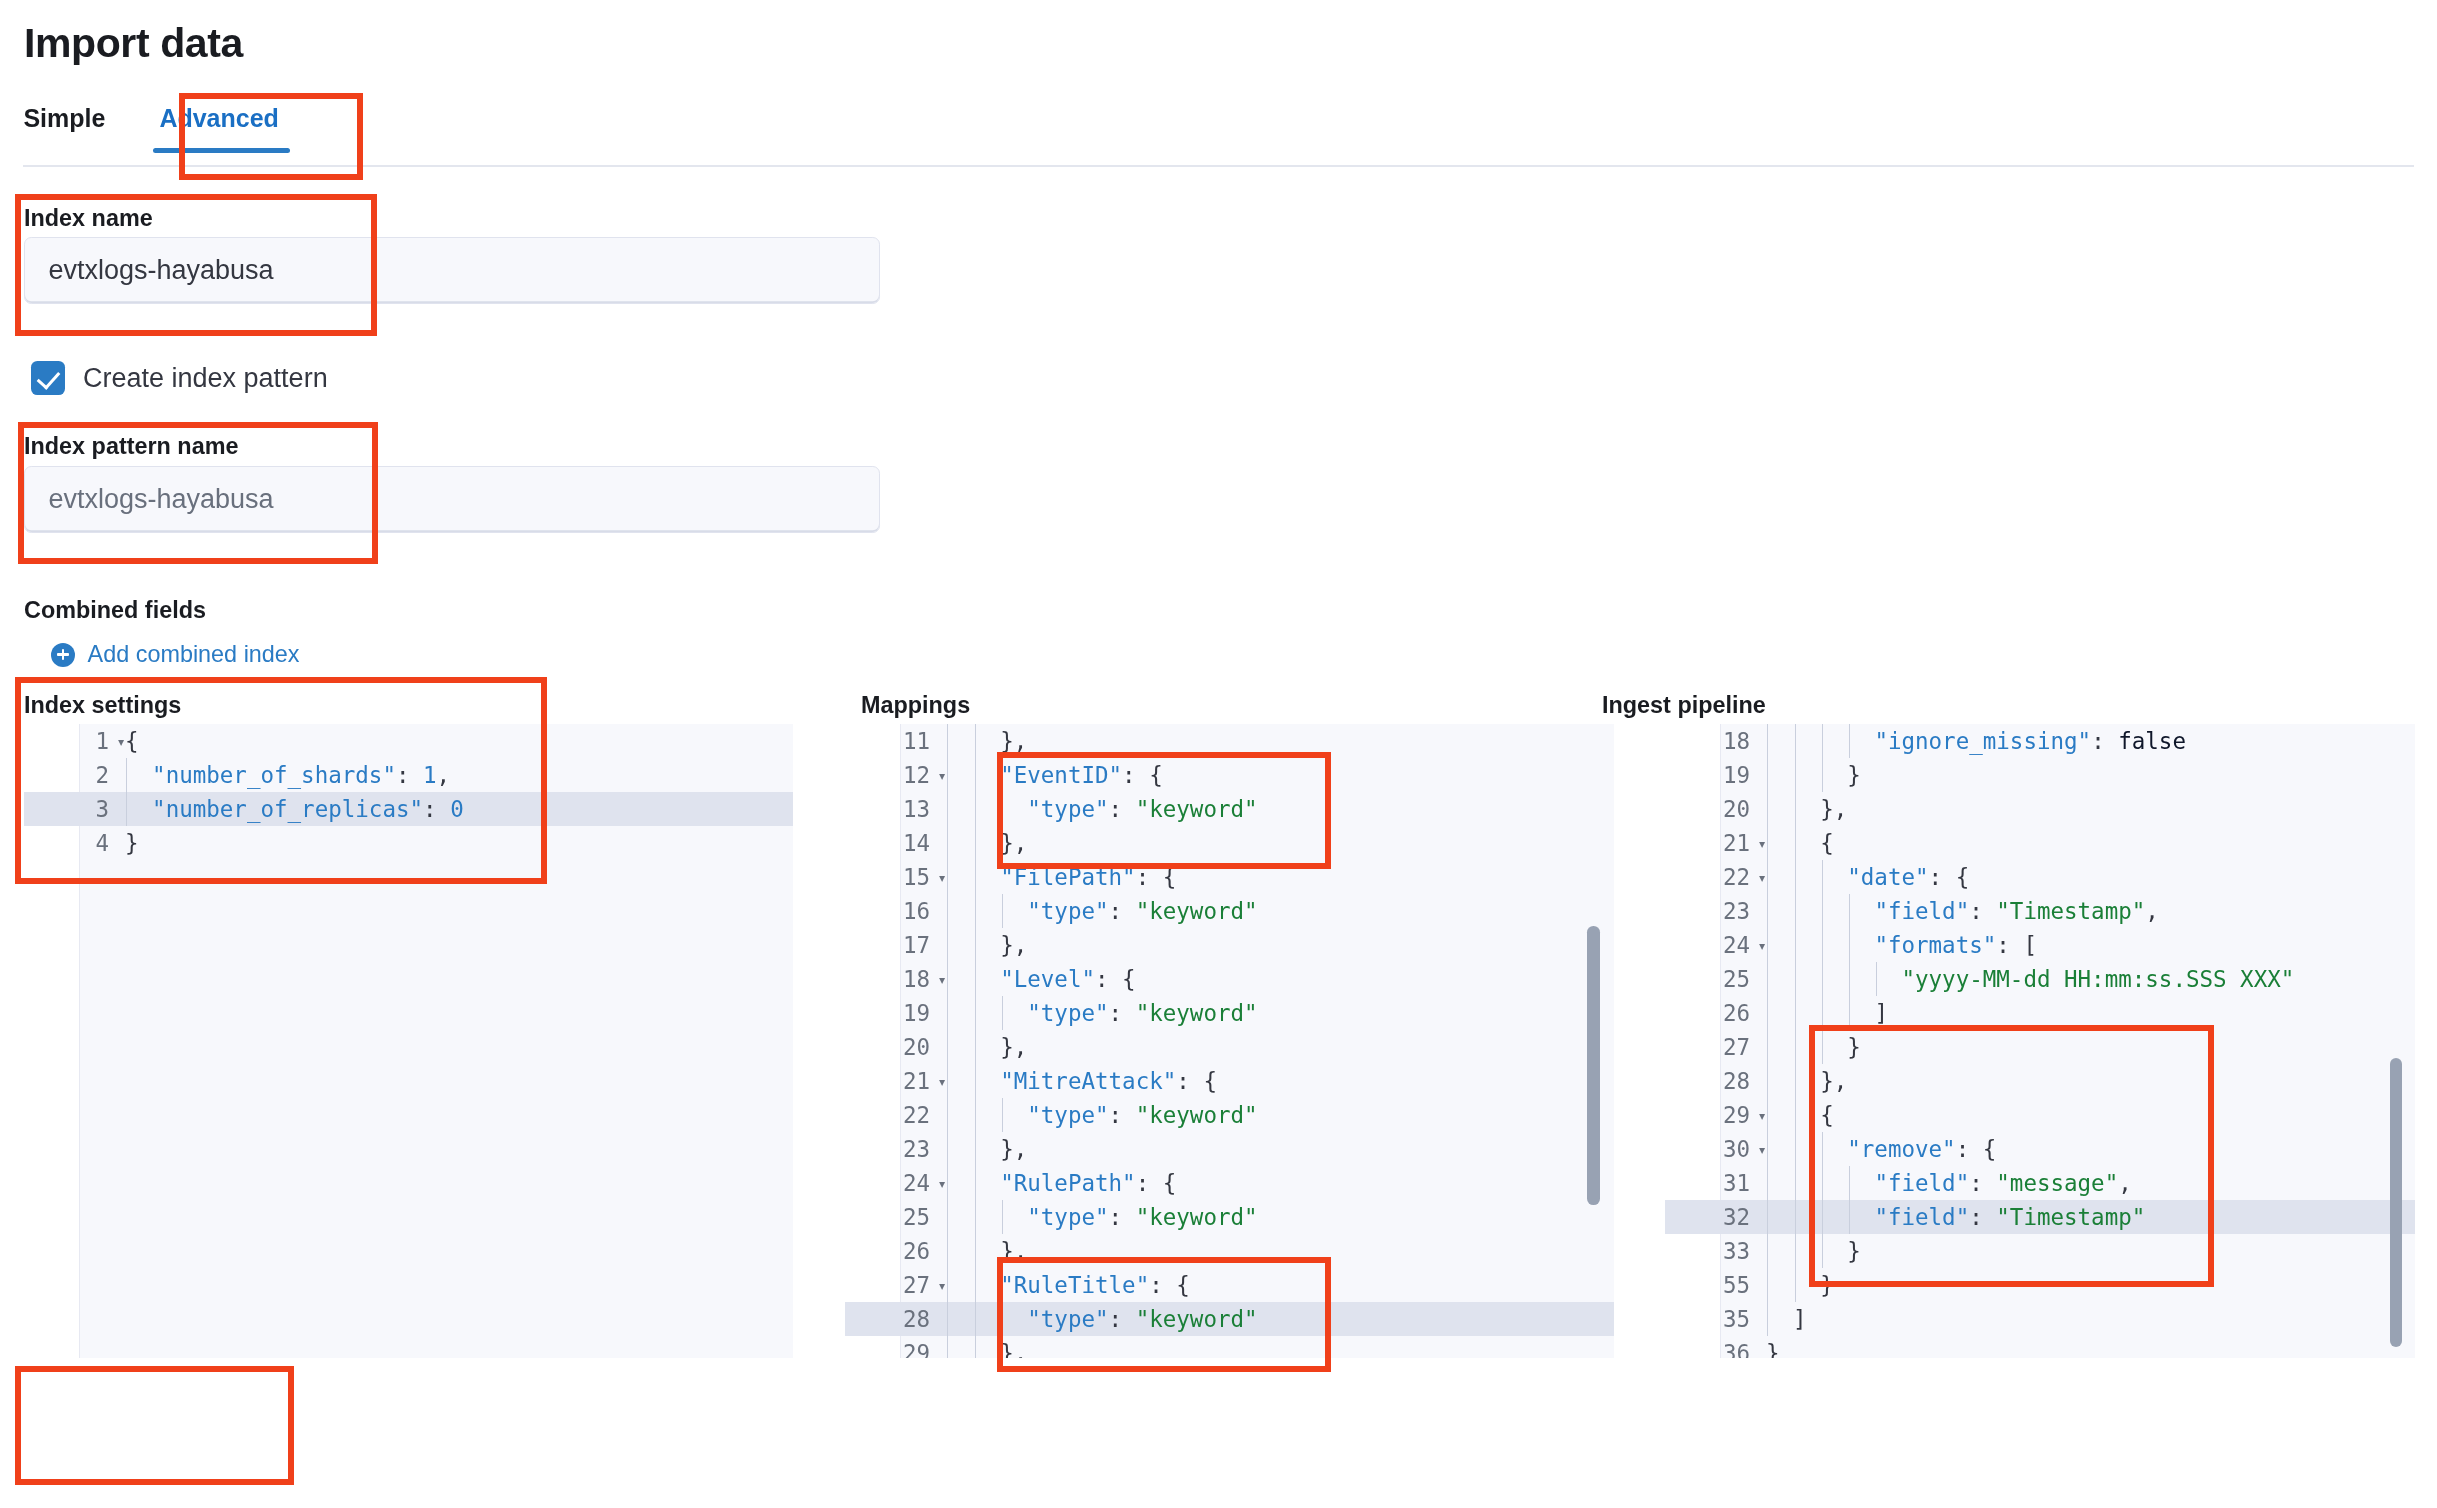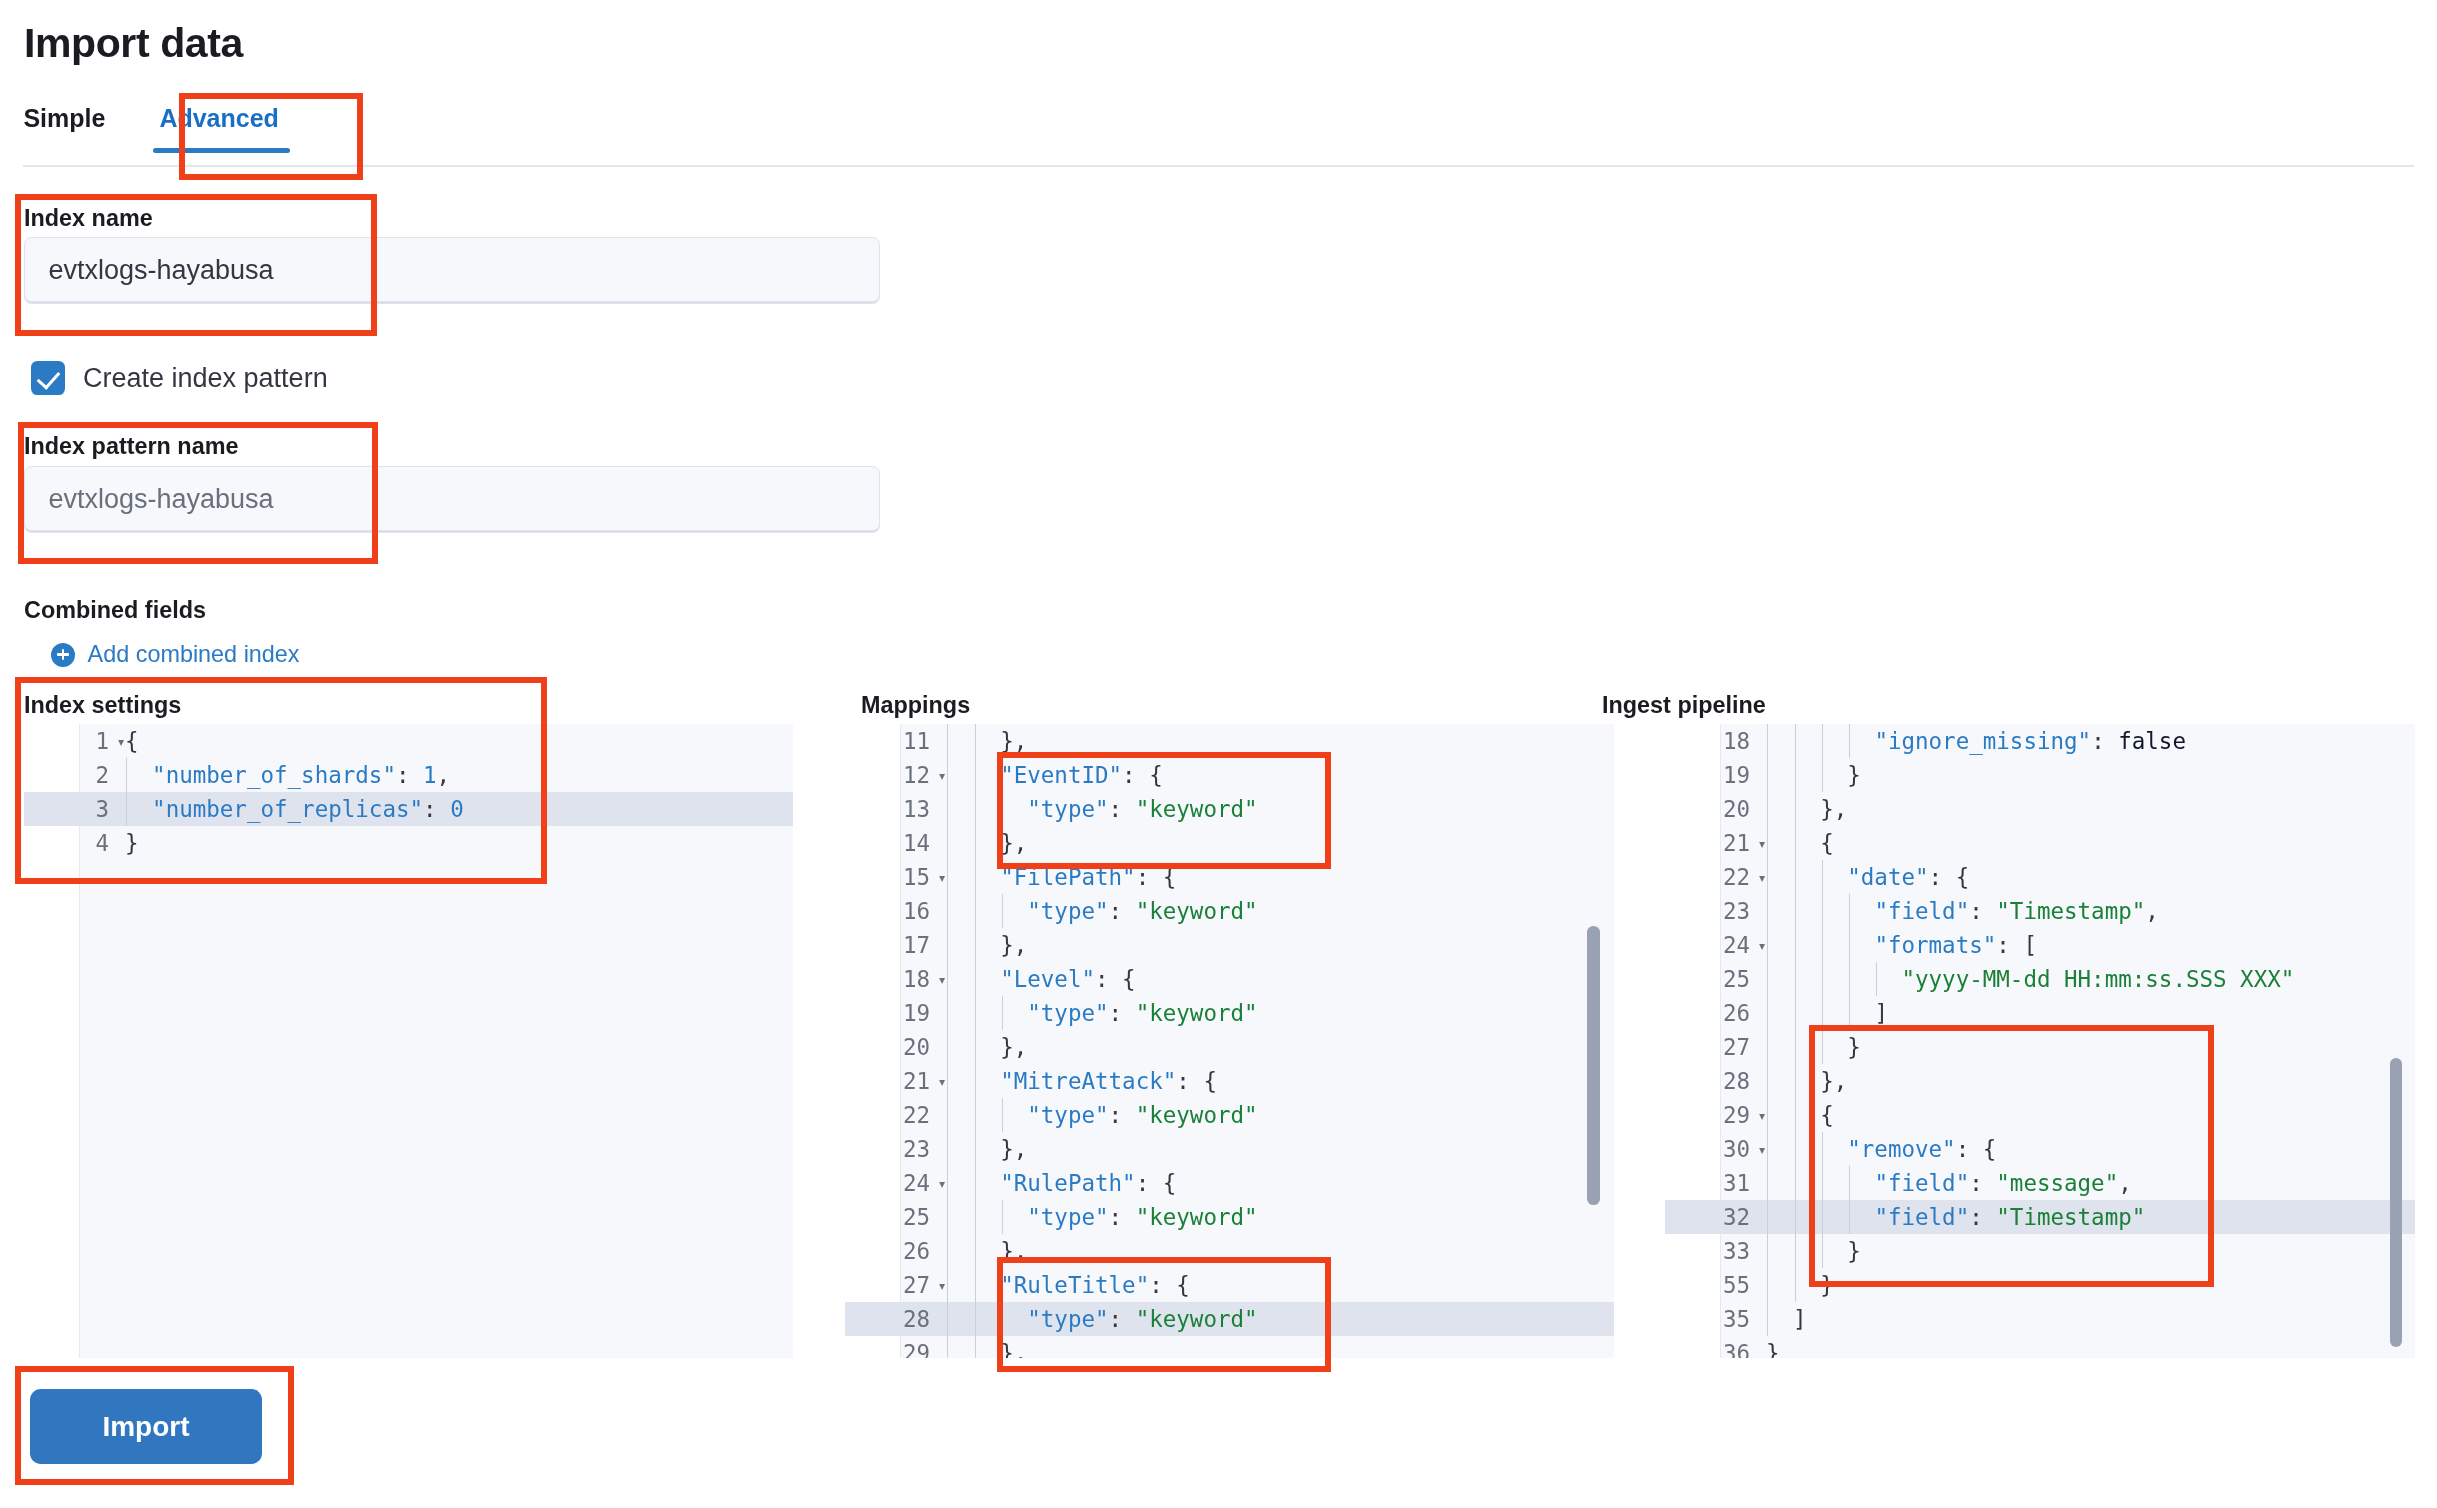--- a/index.html
+++ b/index.html
@@ -244,21 +244,20 @@
         <div class="eline"><span class="num">31</span><span class="guide" style="left:102px"></span><span class="guide" style="left:130px"></span><span class="guide" style="left:157px"></span><span class="guide" style="left:184px"></span><span class="code" style="left:101px"><span class="tok-pun"> </span><span class="tok-pun"> </span><span class="tok-pun"> </span><span class="tok-pun"> </span><span class="tok-pun"> </span><span class="tok-pun"> </span><span class="tok-pun"> </span><span class="tok-pun"> </span><span class="tok-key">"field"</span><span class="tok-pun">:</span><span class="tok-pun"> </span><span class="tok-str">"message"</span><span class="tok-pun">,</span></span></div>
         <div class="eline hl"><span class="num">32</span><span class="guide" style="left:102px"></span><span class="guide" style="left:130px"></span><span class="guide" style="left:157px"></span><span class="guide" style="left:184px"></span><span class="code" style="left:101px"><span class="tok-pun"> </span><span class="tok-pun"> </span><span class="tok-pun"> </span><span class="tok-pun"> </span><span class="tok-pun"> </span><span class="tok-pun"> </span><span class="tok-pun"> </span><span class="tok-pun"> </span><span class="tok-key">"field"</span><span class="tok-pun">:</span><span class="tok-pun"> </span><span class="tok-str">"Timestamp"</span></span></div>
         <div class="eline"><span class="num">33</span><span class="guide" style="left:102px"></span><span class="guide" style="left:130px"></span><span class="guide" style="left:157px"></span><span class="code" style="left:101px"><span class="tok-pun"> </span><span class="tok-pun"> </span><span class="tok-pun"> </span><span class="tok-pun"> </span><span class="tok-pun"> </span><span class="tok-pun"> </span><span class="tok-pun">}</span></span></div>
         <div class="eline"><span class="num">55</span><span class="guide" style="left:102px"></span><span class="guide" style="left:130px"></span><span class="code" style="left:101px"><span class="tok-pun"> </span><span class="tok-pun"> </span><span class="tok-pun"> </span><span class="tok-pun"> </span><span class="tok-pun">}</span></span></div>
         <div class="eline"><span class="num">35</span><span class="guide" style="left:102px"></span><span class="code" style="left:101px"><span class="tok-pun"> </span><span class="tok-pun"> </span><span class="tok-pun">]</span></span></div>
         <div class="eline"><span class="num">36</span><span class="code" style="left:101px"><span class="tok-pun">}</span></span></div>
       </div>
     <div class="scroll-thumb" style="right:12.6px; top:334px; height:289px;"></div>
   </div>
 
-  <button class="import-btn">Import</button>
 
   <div class="hlbox" style="left:179px;  top:93px; width:184px; height:87px;"></div>
   <div class="hlbox" style="left:15.3px;   top:194px; width:362px; height:142px;"></div>
   <div class="hlbox" style="left:18px;   top:422px; width:360px; height:142px;"></div>
   <div class="hlbox" style="left:15.3px;   top:677px; width:532px; height:207px;"></div>
   <div class="hlbox" style="left:997px; top:752px; width:334px; height:117px;"></div>
   <div class="hlbox" style="left:997px; top:1257px; width:334px; height:115px;"></div>
   <div class="hlbox" style="left:1809px; top:1025px; width:405px; height:262px;"></div>
   <div class="hlbox" style="left:15.3px;   top:1366px; width:279px; height:119px;"></div>
 

